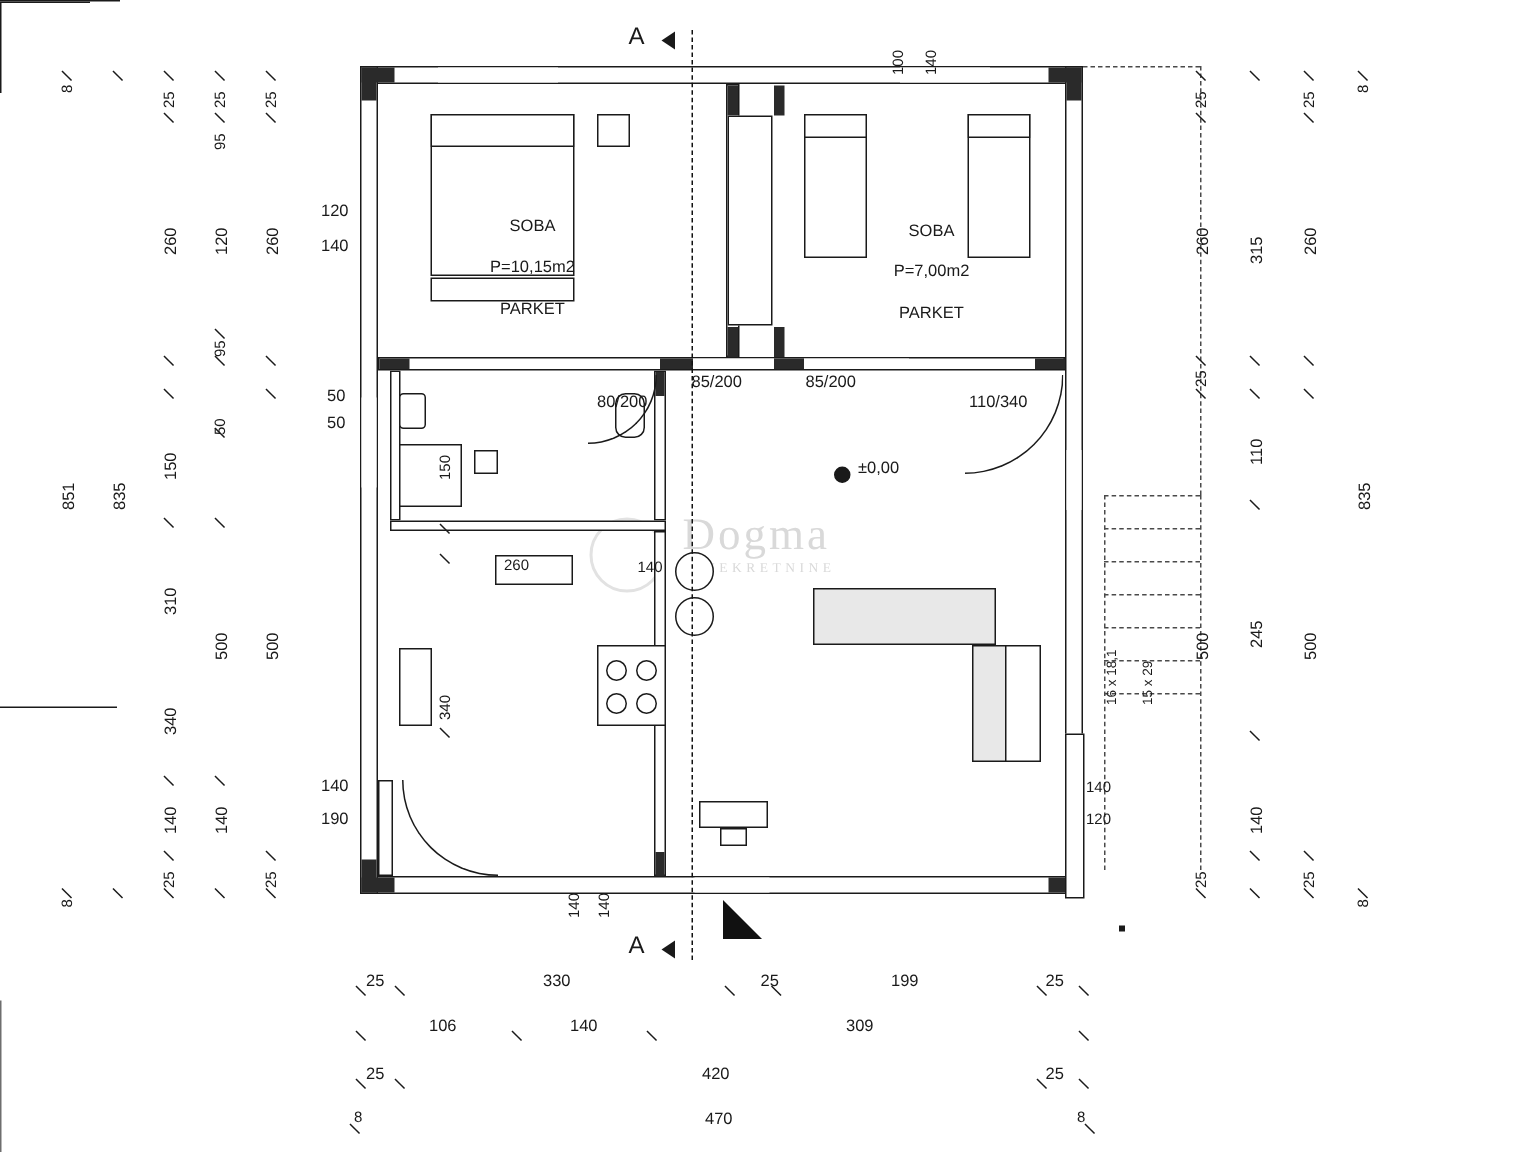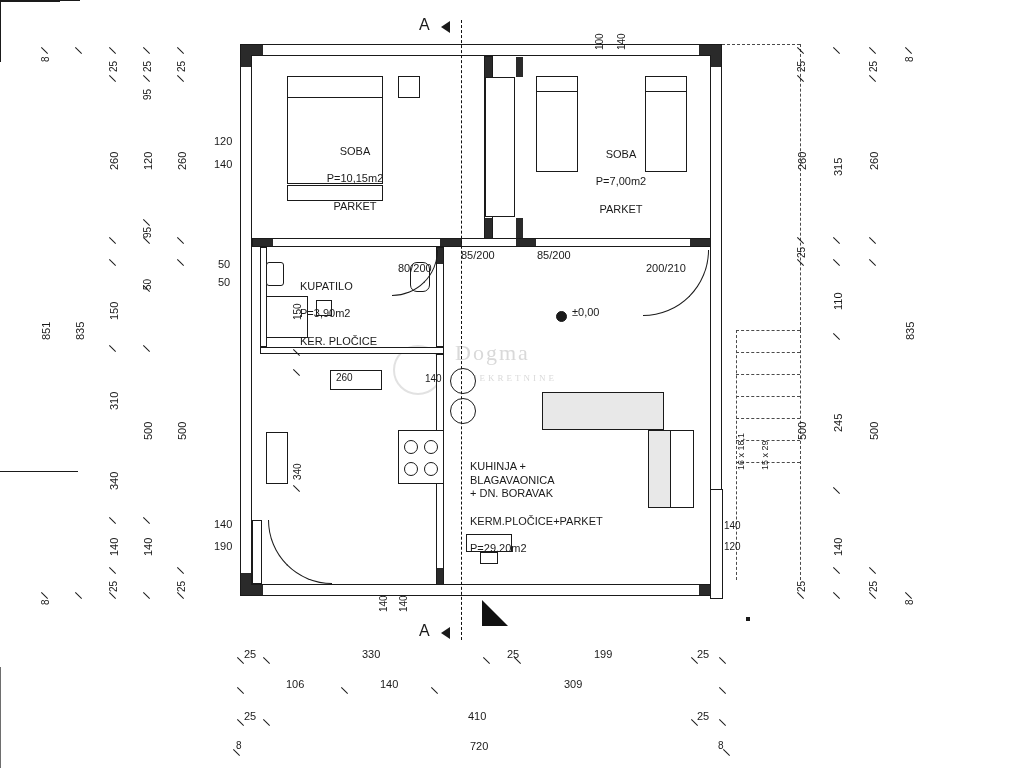--- a/index.html
+++ b/index.html
@@ -79,21 +79,21 @@
     box-sizing: border-box;
     background: transparent;
   }
   .wm {
     position: absolute;
     color: #d9d9d9;
     font-family: "Liberation Serif", serif;
     white-space: nowrap;
     pointer-events: none;
   }
-  .wm-main { font-size: 22px; letter-spacing: 2px; }
+  .wm-main { font-size: 30px; letter-spacing: 2px; }
   .wm-sub { font-size: 9px; letter-spacing: 3px; }
   .wm-logo {
     position: absolute;
     width: 46px; height: 46px;
     border: 2px solid #e2e2e2;
     border-radius: 50%;
   }
   .tri-left {
     position: absolute;
     width: 0; height: 0;
@@ -278,39 +278,27 @@
     <span>P=10,15m2</span><br>
     <span>PARKET</span>
   </div>
 
   <div class="room-label" style="left:566px; top:134px; width:110px;">
     <span>SOBA</span><br>
     <span>P=7,00m2</span><br>
     <span>PARKET</span>
   </div>
 
-  <div class="room-label" style="left:300px; top:266px; width:110px; text-align:left;">
-    <span>KUPATILO</span><br>
-    <span>P=3,90m2</span><br>
-    <span>KER. PLOČICE</span>
-  </div>
-
-  <div class="room-label" style="left:470px; top:446px; width:200px; text-align:left;">
-    <span>KUHINJA +
-BLAGAVAONICA
-+ DN. BORAVAK</span><br>
-    <span>KERM.PLOČICE+PARKET</span><br>
-    <span>P=29,20m2</span>
-  </div>
+
 
   <div class="txt" style="left:398px; top:262px;">80/200</div>
   <div class="hln" style="left:396px; top:258px; width:48px;"></div>
   <div class="txt" style="left:461px; top:249px;">85/200</div>
   <div class="txt" style="left:537px; top:249px;">85/200</div>
-  <div class="txt" style="left:646px; top:262px;">200/210</div>
+  <div class="txt" style="left:646px; top:262px;">110/340</div>
   <div class="hln" style="left:644px; top:258px; width:62px;"></div>
 
   <div class="hln" style="left:488px; top:229px; width:24px;"></div>
   <div class="hln" style="left:546px; top:229px; width:24px;"></div>
 
   <div class="vln thin" style="left:44px; top:50px; height:545px;"></div>
 
   <div class="tick" style="left:40px; top:50px; transform:rotate(45deg);"></div>
   <div class="tick" style="left:40px; top:595px; transform:rotate(45deg);"></div>
   <div class="tick" style="left:74px; top:50px; transform:rotate(45deg);"></div>
@@ -448,22 +436,22 @@
   <div class="tick" style="left:718px; top:690px; transform:rotate(45deg);"></div>
   <div class="txt" style="left:286px; top:678px;">106</div>
   <div class="txt" style="left:380px; top:678px;">140</div>
   <div class="txt" style="left:564px; top:678px;">309</div>
 
   <div class="tick" style="left:236px; top:722px; transform:rotate(45deg);"></div>
   <div class="tick" style="left:262px; top:722px; transform:rotate(45deg);"></div>
   <div class="tick" style="left:690px; top:722px; transform:rotate(45deg);"></div>
   <div class="tick" style="left:718px; top:722px; transform:rotate(45deg);"></div>
   <div class="txt" style="left:244px; top:710px;">25</div>
-  <div class="txt" style="left:468px; top:710px;">410</div>
+  <div class="txt" style="left:468px; top:710px;">420</div>
   <div class="txt" style="left:697px; top:710px;">25</div>
 
   <div class="tick" style="left:232px; top:752px; transform:rotate(45deg);"></div>
   <div class="tick" style="left:722px; top:752px; transform:rotate(45deg);"></div>
   <div class="txt sm" style="left:236px; top:740px;">8</div>
-  <div class="txt" style="left:470px; top:740px;">720</div>
+  <div class="txt" style="left:470px; top:740px;">470</div>
   <div class="txt sm" style="left:718px; top:740px;">8</div>
 
 </div>
 
 </body></html>

